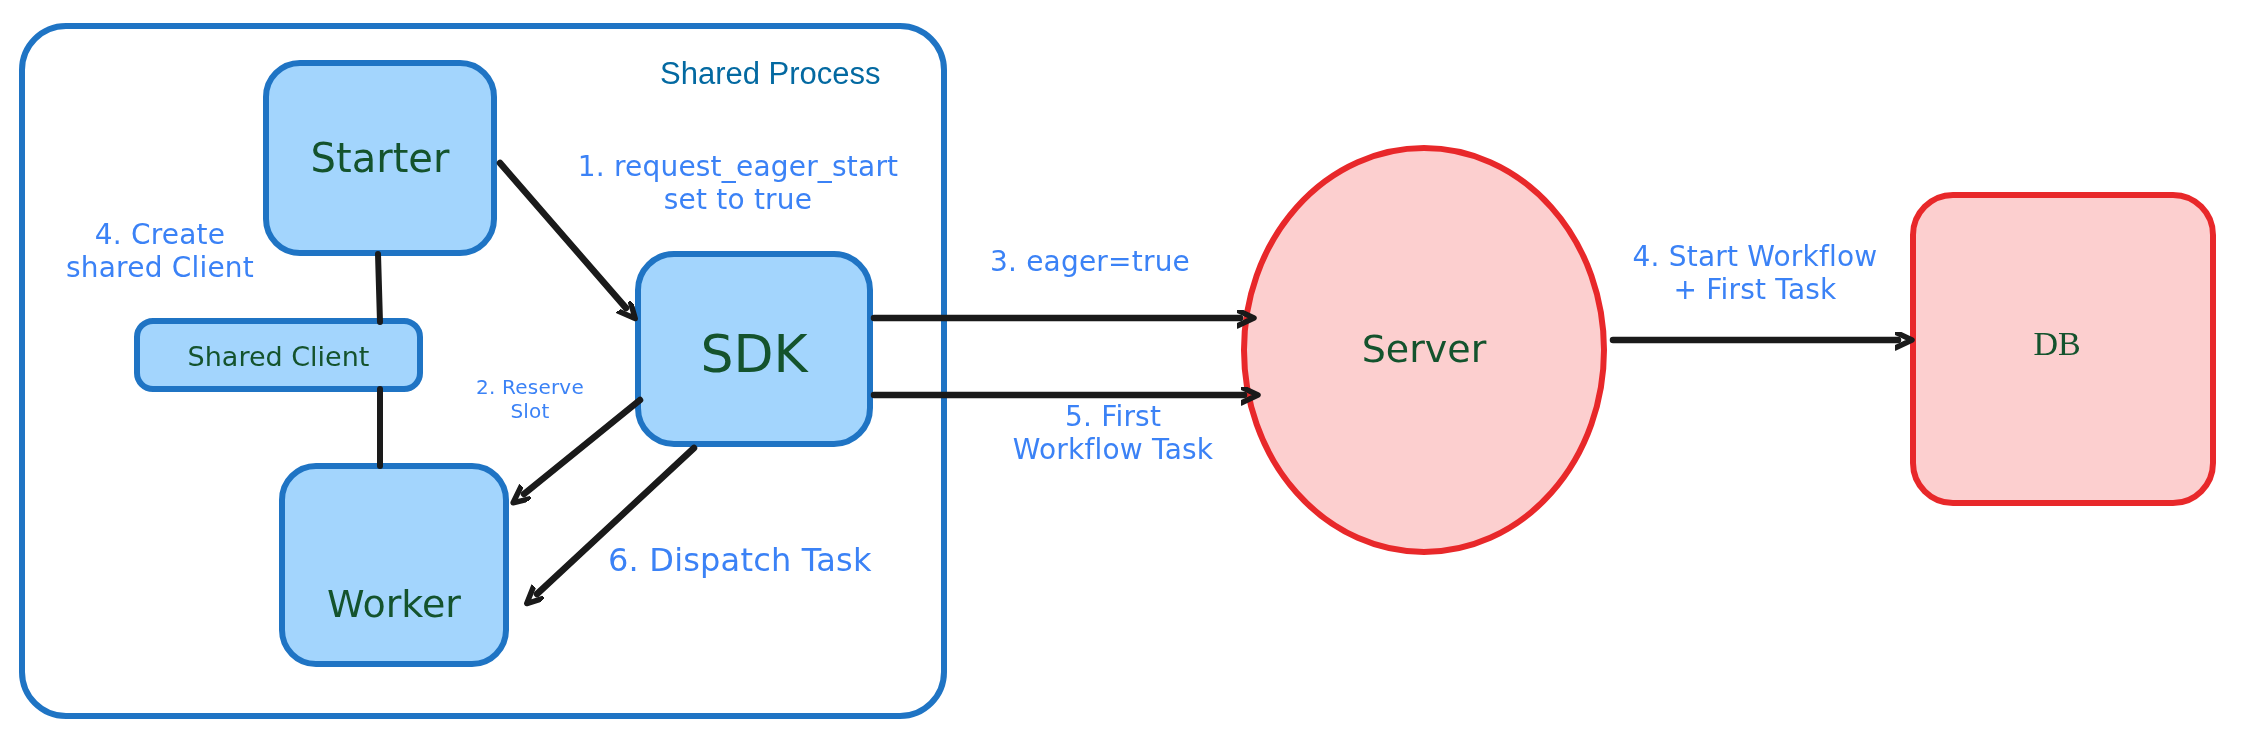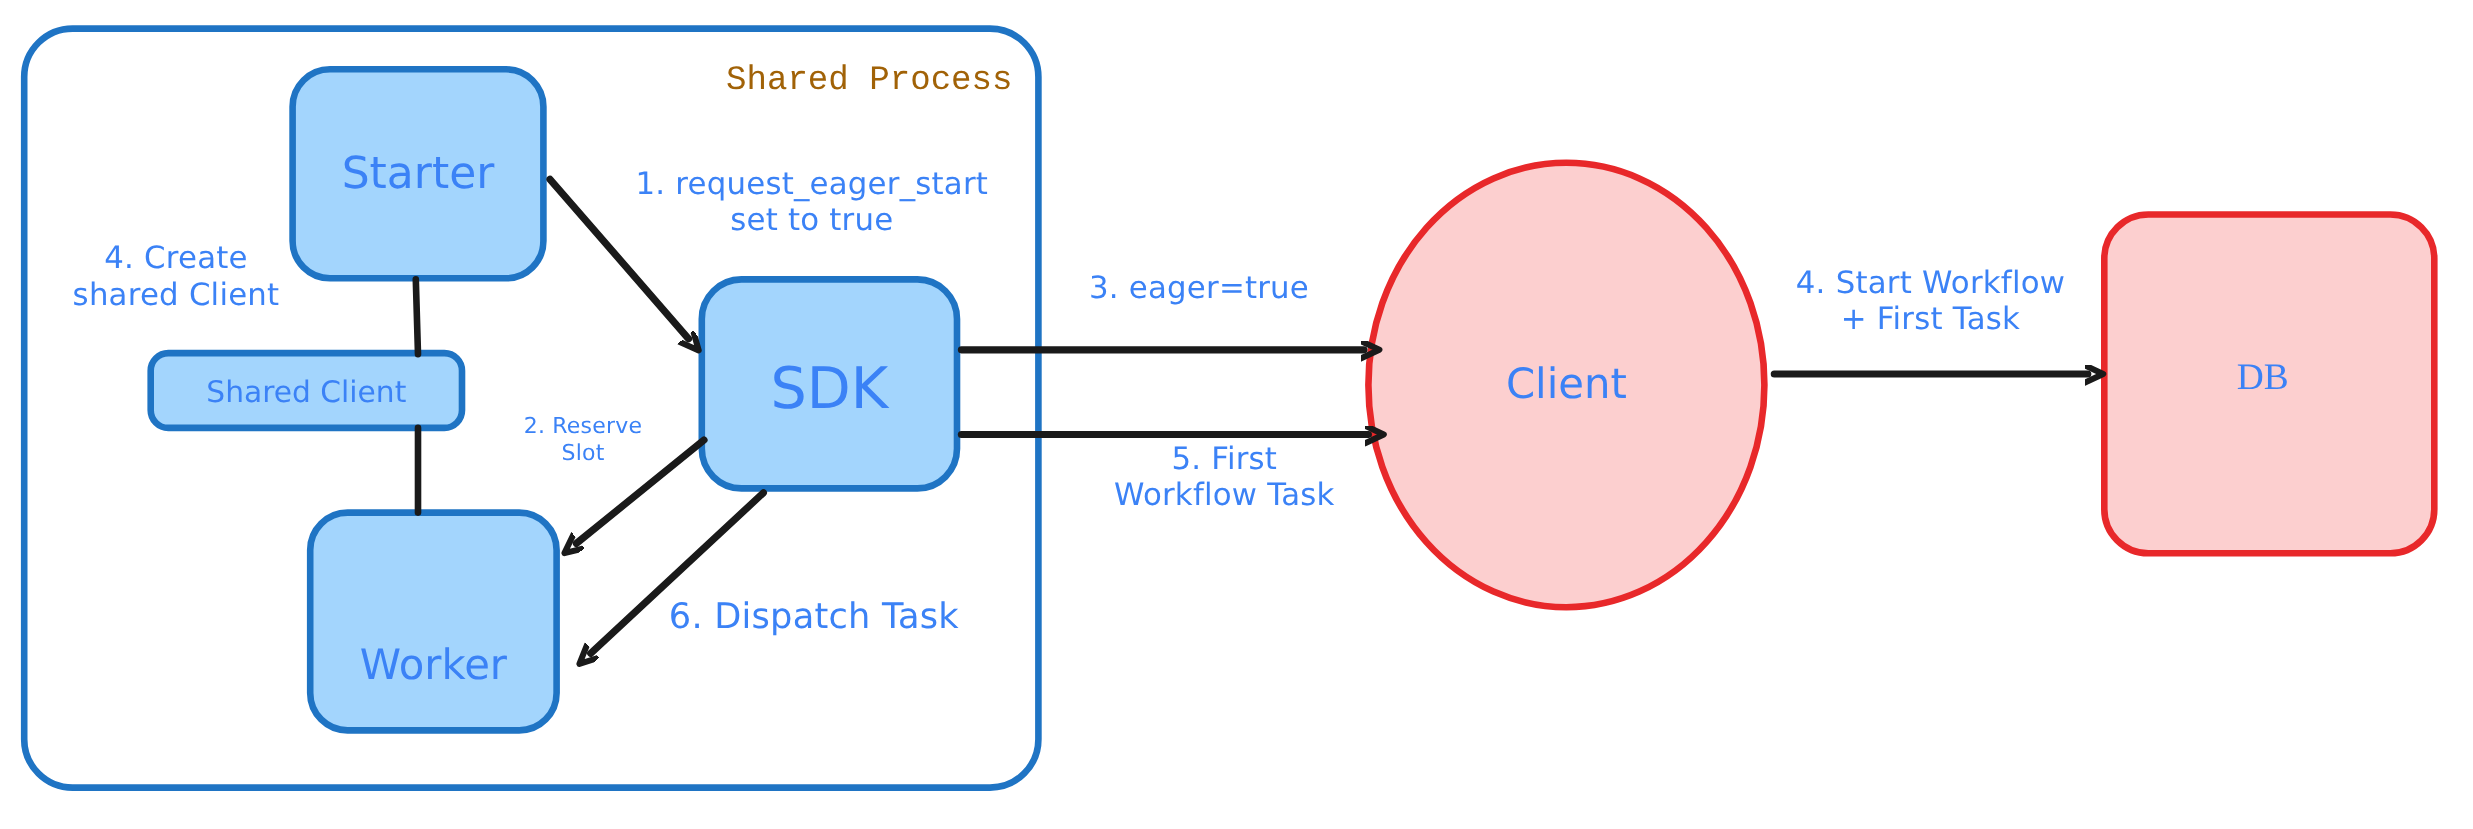--- a/index.html
+++ b/index.html
@@ -2,23 +2,23 @@
 <html><head>
 <meta charset="utf-8">
 <style>
   html,body{margin:0;padding:0;background:#ffffff;}
   body{width:2248px;height:754px;font-family:"DejaVu Sans",sans-serif;}
   #stage{position:relative;width:2248px;height:754px;overflow:hidden;background:#fff;}
   svg#diagram{position:absolute;left:0;top:0;width:2248px;height:754px;}
   .lbl{position:absolute;color:#3b82f6;font-family:"DejaVu Sans",sans-serif;
        font-weight:400;text-align:center;line-height:1.18;white-space:pre-line;
        letter-spacing:.2px;}
-  .node-lbl{position:absolute;text-align:center;color:#3b82f6;
+  .node-lbl{position:absolute;text-align:center;color:#14532d;
        font-family:"DejaVu Sans",sans-serif;white-space:pre-line;}
-  .proc-title{position:absolute;color:#a16207;font-family:Liberation Mono, monospace;
+  .proc-title{position:absolute;color:#0369a1;font-family:Liberation Sans, sans-serif;
        white-space:nowrap;}
 </style>
 </head>
 <body>
 
 <div id="stage">
 
   <svg id="diagram" viewBox="0 0 2248 754">
     <defs>
       <marker id="ah" markerWidth="22" markerHeight="22" refX="3" refY="8" orient="auto" markerUnits="userSpaceOnUse">
@@ -60,21 +60,21 @@
   <div class="proc-title" style="left:660px;top:56px;font-size:31px;">Shared Process</div>
 
   <div class="node-lbl" style="left:266px;top:135px;width:228px;font-size:40px;">Starter</div>
 
   <div class="node-lbl" style="left:137px;top:341px;width:283px;font-size:27px;">Shared Client</div>
 
   <div class="node-lbl" style="left:282px;top:542px;width:224px;font-size:38px;margin-top:40px;">Worker</div>
 
   <div class="node-lbl" style="left:638px;top:324px;width:232px;font-size:52px;">SDK</div>
 
-  <div class="node-lbl" style="left:1304px;top:327px;width:240px;font-size:38px;">Client</div>
+  <div class="node-lbl" style="left:1304px;top:327px;width:240px;font-size:38px;">Server</div>
 
   <div class="node-lbl" style="left:1907px;top:325px;width:300px;font-size:34px;font-family:Liberation Serif, serif;">DB</div>
 
   <div class="lbl" style="left:30px;top:218px;width:260px;font-size:28px;">4. Create
 shared Client</div>
 
   <div class="lbl" style="left:528px;top:150px;width:420px;font-size:28px;">1. request_eager_start
 set to true</div>
 
   <div class="lbl" style="left:430px;top:376px;width:200px;font-size:20px;">2. Reserve

